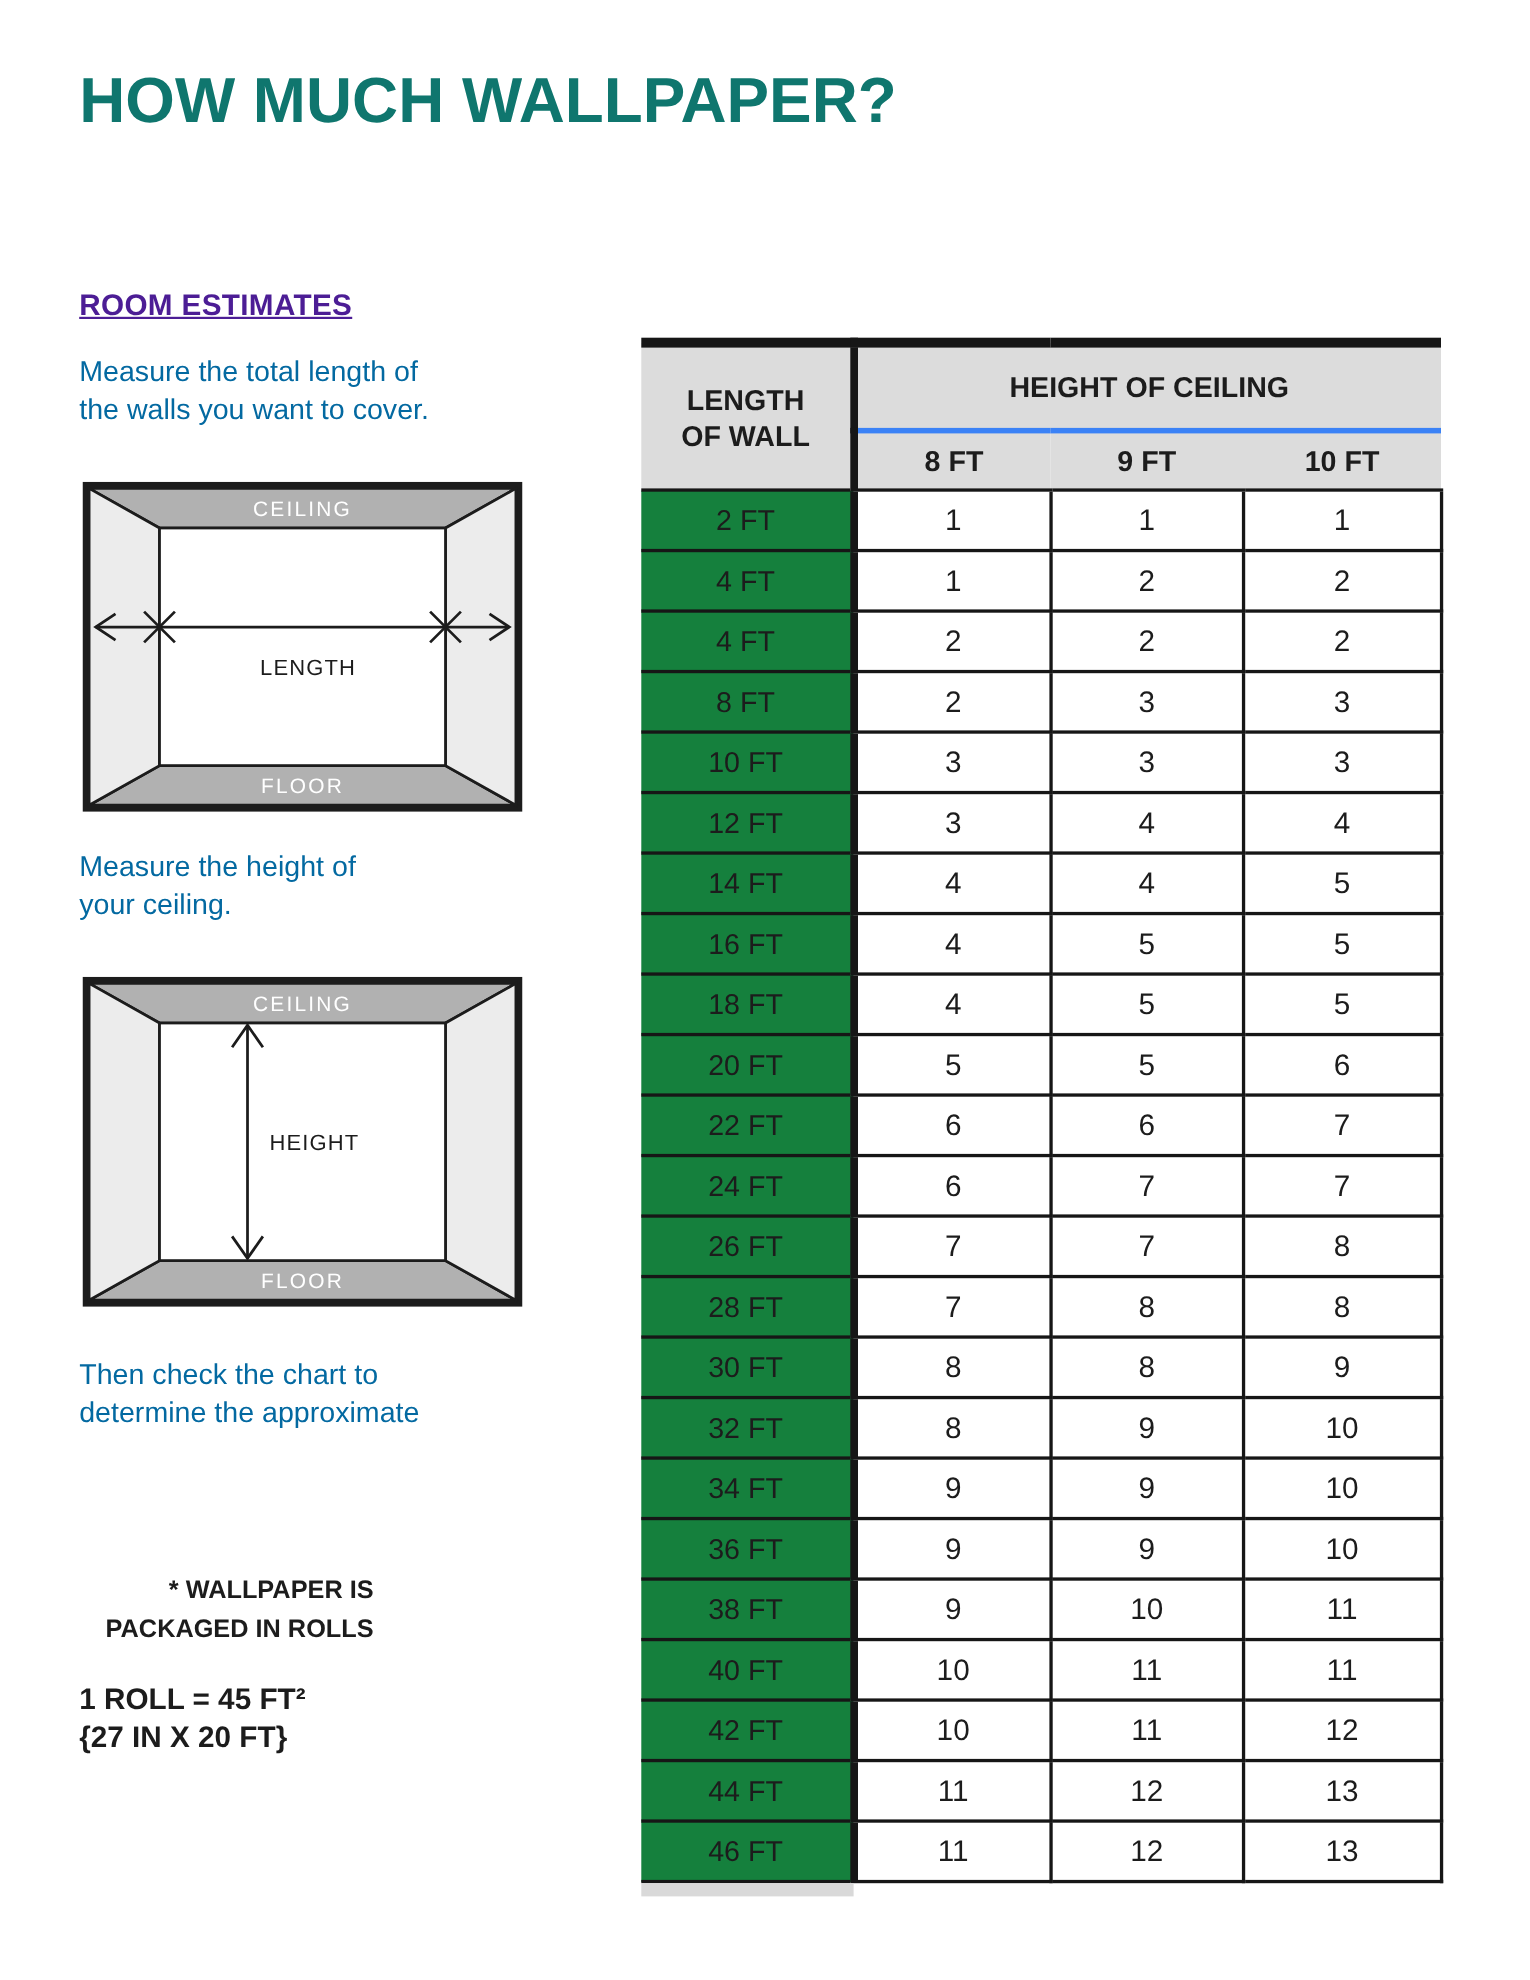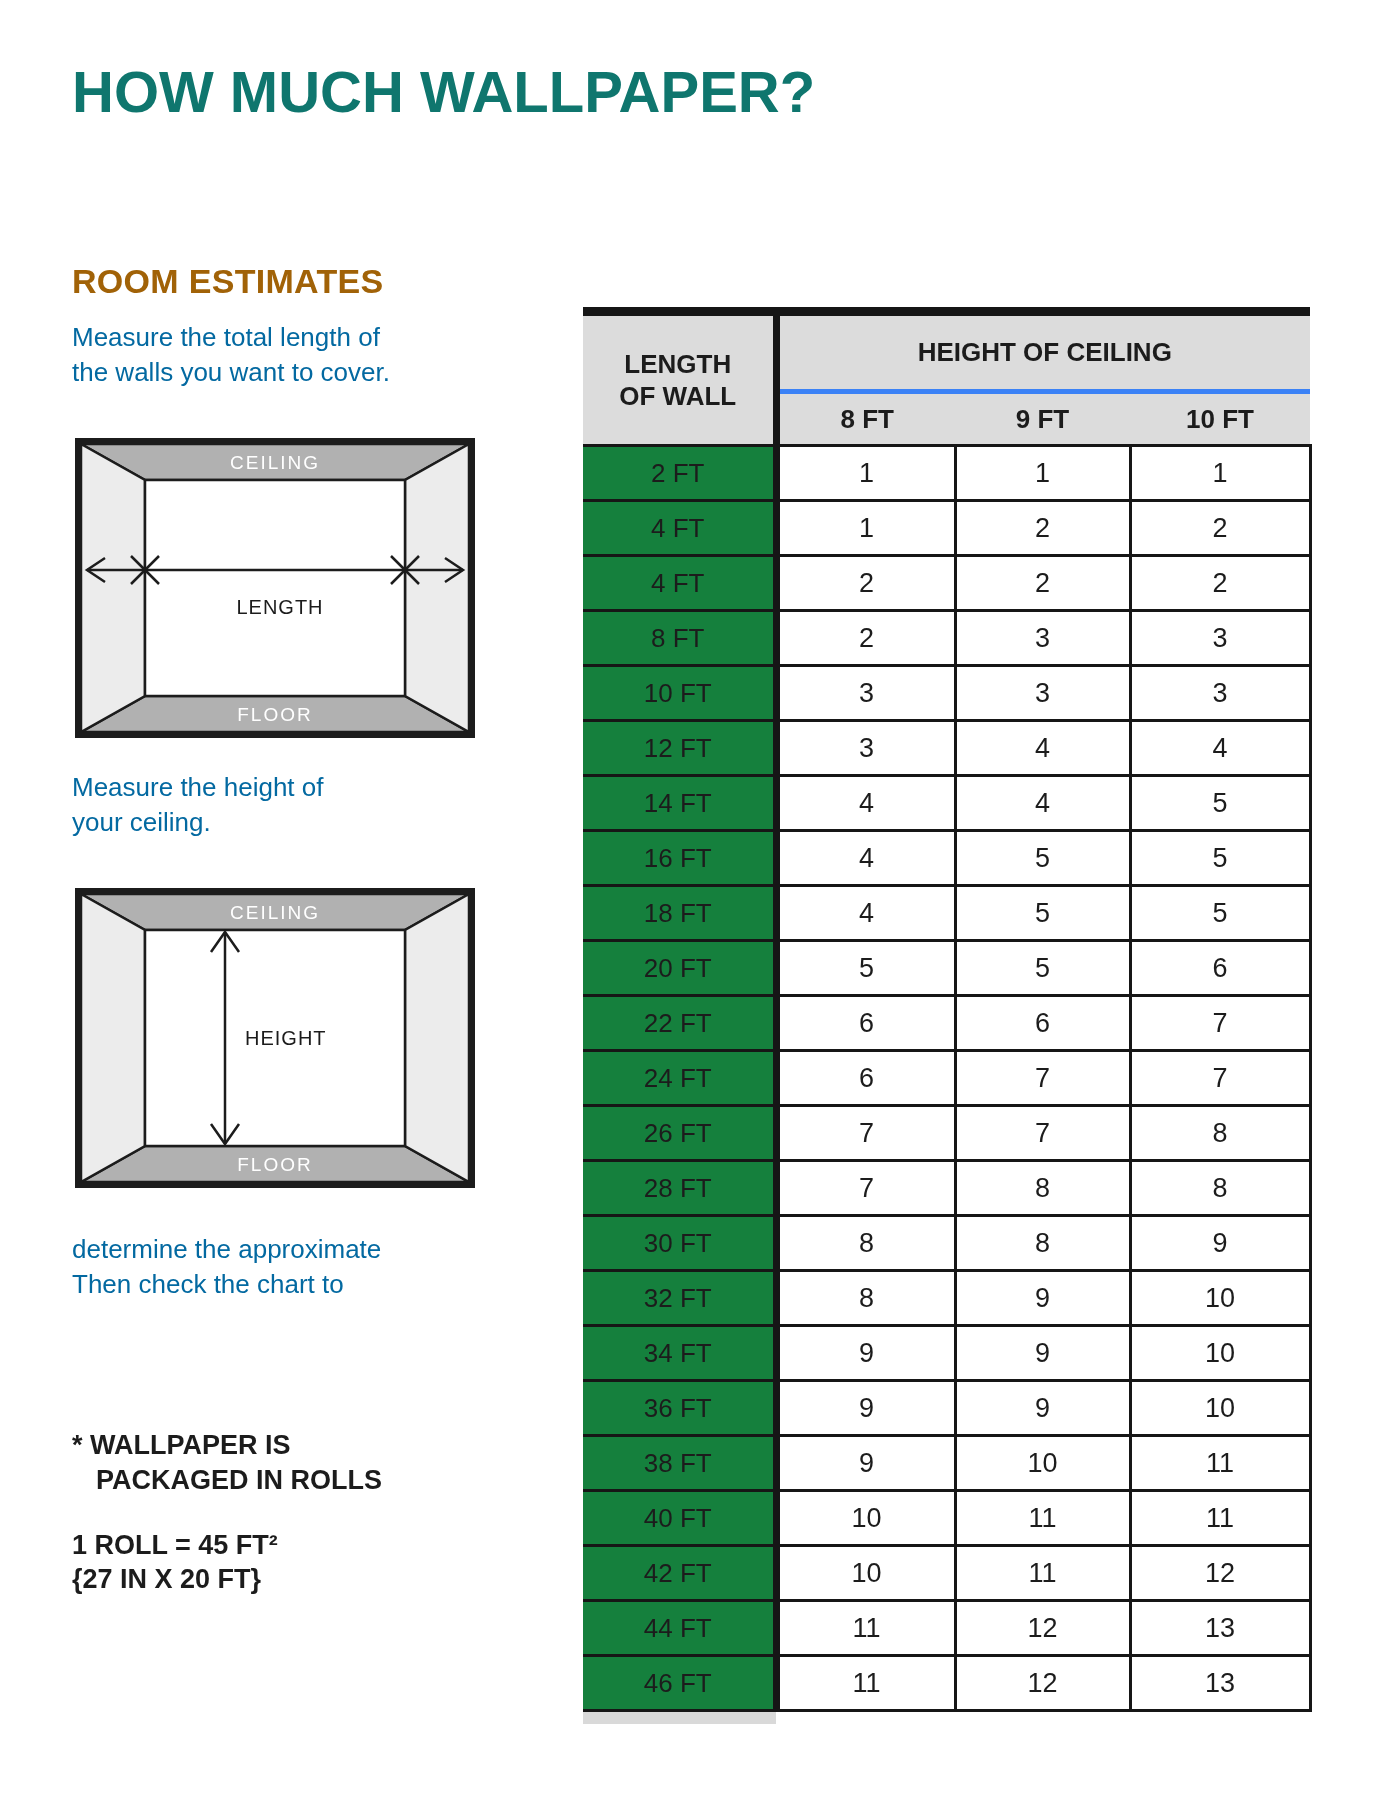--- a/index.html
+++ b/index.html
@@ -12,31 +12,31 @@
     color:#1c1c1c;
     overflow:hidden;
   }
   .abs{position:absolute;}
   #page-title{
     left:72px; top:58px;
     font-size:58px; font-weight:bold; letter-spacing:0px;
     color:#0f766e;
   }
   .section-heading{
-    font-size:34px; font-weight:bold; color:#a16207; letter-spacing:0.3px;
+    font-size:27px; font-weight:bold; color:#4c1d95; letter-spacing:0.3px;text-decoration:underline;
   }
   #room-estimates-heading{ left:72px; top:262px; }
   #rolls-heading{ left:583px; top:262px; width:660px; text-align:center; }
   .body-text{ font-size:26px; line-height:35px; color:#0369a1; }
   #step1{ left:72px; top:320px; }
   #step2{ left:72px; top:770px; }
   #step3{ left:72px; top:1232px; }
   #footnote{
     left:72px; top:1428px;
-    font-size:27px; font-weight:bold; line-height:35px;
+    font-size:23px; font-weight:bold; line-height:35px;text-align:right;
   }
   #footnote .indent{ padding-left:24px; }
   #roll-info{
     left:72px; top:1528px;
     font-size:27px; font-weight:bold; line-height:34px;
   }
   .diagram{ width:400px; height:300px; }
   #diagram-length{ left:75px; top:438px; }
   #diagram-height{ left:75px; top:888px; }
 
@@ -139,22 +139,22 @@
         <polyline points="136,64 150,44 164,64"></polyline>
         <polyline points="136,236 150,256 164,236"></polyline>
       </g>
       <text x="200" y="31" text-anchor="middle" font-size="19" letter-spacing="2" fill="#ffffff">CEILING</text>
       <text x="200" y="283" text-anchor="middle" font-size="19" letter-spacing="2" fill="#ffffff">FLOOR</text>
       <text x="170" y="157" text-anchor="start" font-size="20" letter-spacing="1" fill="#1c1c1c">HEIGHT</text>
     </svg>
   </div>
 
   <div id="step3" class="abs body-text">
+    <div>Then check the chart to</div>
     <div>determine the approximate</div>
-    <div>Then check the chart to</div>
   </div>
 
   <div id="footnote" class="abs">
     <div>* WALLPAPER IS</div>
     <div class="indent">PACKAGED IN ROLLS</div>
   </div>
 
   <div id="roll-info" class="abs">
     <div>1 ROLL = 45 FT²</div>
     <div>{27 IN X 20 FT}</div>

